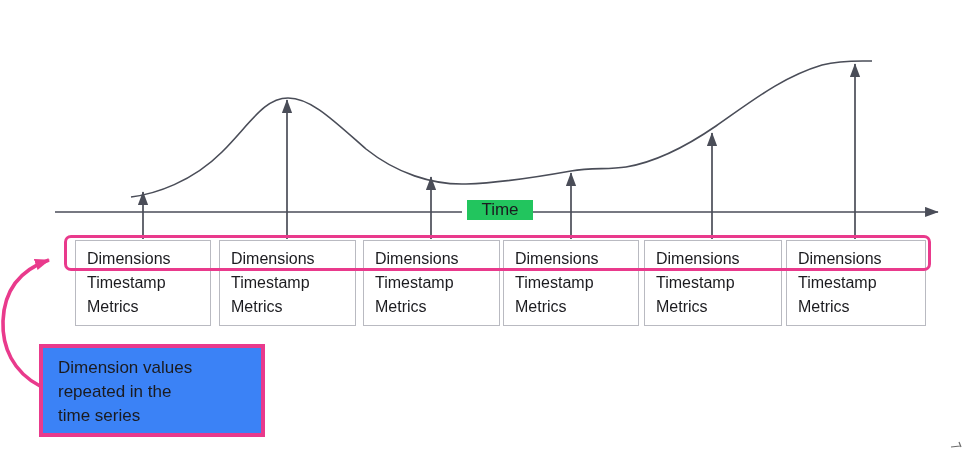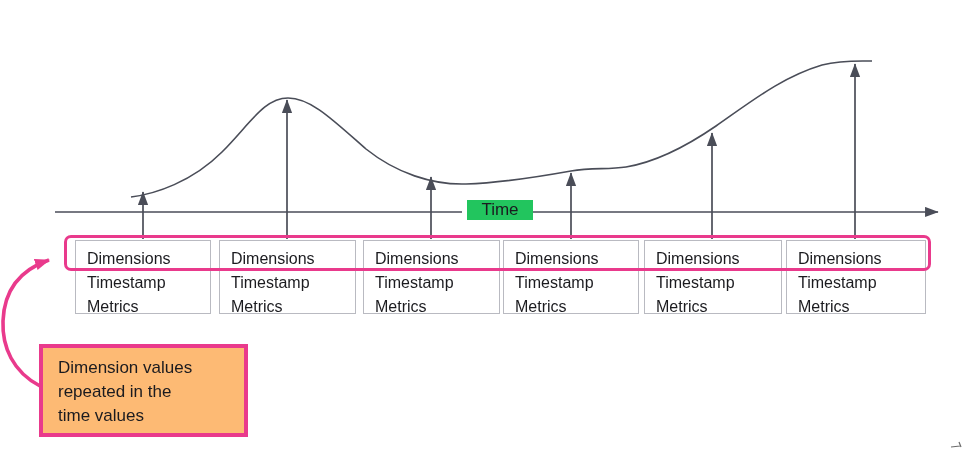--- a/index.html
+++ b/index.html
@@ -22,33 +22,33 @@
   .mg{fill:var(--line);}
   .mp{fill:var(--pink);}
   .pink-arrow{fill:none;stroke:var(--pink);stroke-width:3.6;}
   .artifact{stroke:#6b6b6b;stroke-width:1.2;fill:none;}
 
   .time-label{
     position:absolute;left:467px;top:200px;width:66px;z-index:2;
     text-align:center;font-size:17px;color:var(--text);background:#22c55e;
   }
   .record-box{
-    position:absolute;top:240px;height:74px;box-sizing:border-box;z-index:2;
+    position:absolute;top:240px;height:86px;box-sizing:border-box;z-index:2;
     background:#fff;border:1.5px solid var(--boxborder);
     padding:6px 0 0 11px;font-size:16px;line-height:24px;color:var(--text);
   }
   .record-box span{display:block;white-space:nowrap;}
   .band{
     position:absolute;left:64px;top:235px;width:867px;height:36px;z-index:3;
     box-sizing:border-box;border:3px solid var(--pink);border-radius:7px;
     background:transparent;pointer-events:none;
   }
   .callout{
-    position:absolute;left:39px;top:344px;width:209px;height:93px;z-index:4;
-    box-sizing:border-box;background:#fdba74;border:4px solid var(--pink);
+    position:absolute;left:39px;top:344px;width:226px;height:93px;z-index:4;
+    box-sizing:border-box;background:#3b82f6;border:4px solid var(--pink);
     padding:8px 0 0 15px;font-size:17px;line-height:24px;color:var(--text);
   }
   .callout span{display:block;white-space:nowrap;}
 </style>
 </head>
 <body>
 
 <svg class="layer base" viewBox="0 0 964 450">
   <defs>
     <marker id="mGray" markerWidth="8" markerHeight="6.5" refX="7.6" refY="3" orient="auto" markerUnits="strokeWidth">
@@ -109,18 +109,18 @@
   <span>Dimensions</span>
   <span>Timestamp</span>
   <span>Metrics</span>
 </div>
 
 <div class="band"></div>
 
 <div class="callout">
   <span>Dimension values</span>
   <span>repeated in the</span>
-  <span>time values</span>
+  <span>time series</span>
 </div>
 
 <svg class="layer overlay" viewBox="0 0 964 450">
   <path class="pink-arrow" d="M40,386 C13,372 2,347 3,321 C4,294 17,271 49,260" marker-end="url(#mPink)"></path>
 </svg>
 
 </body></html>

